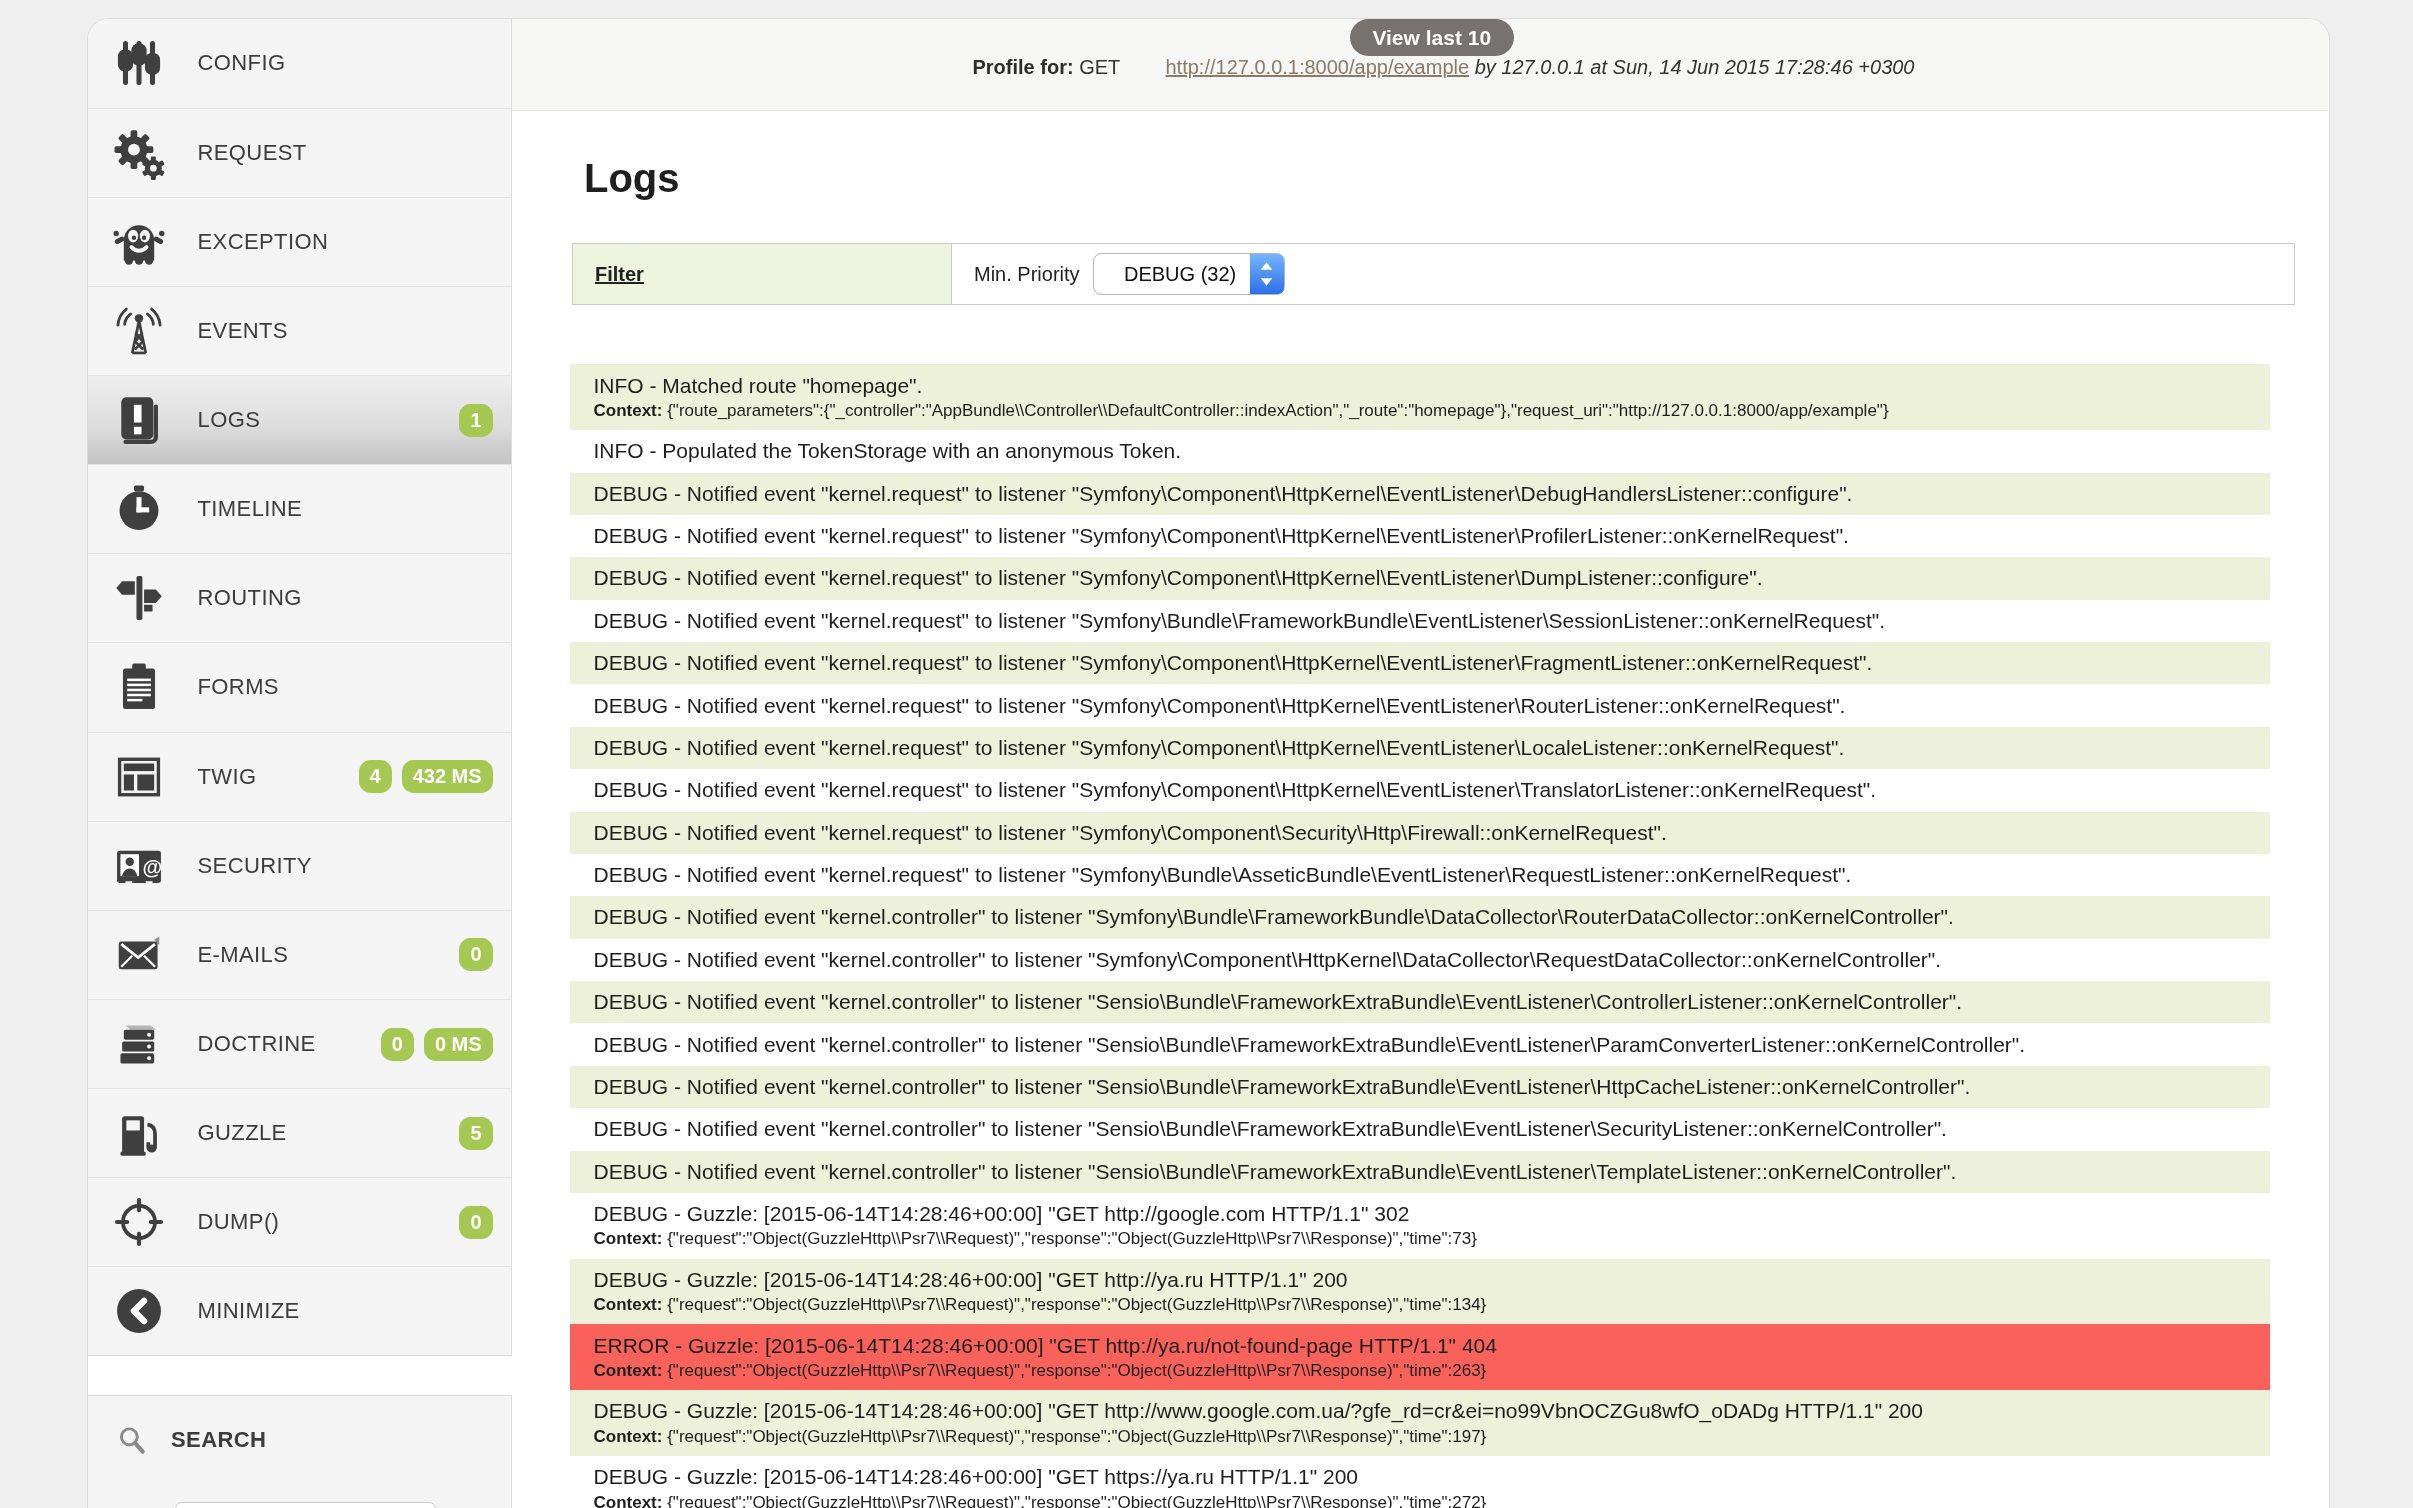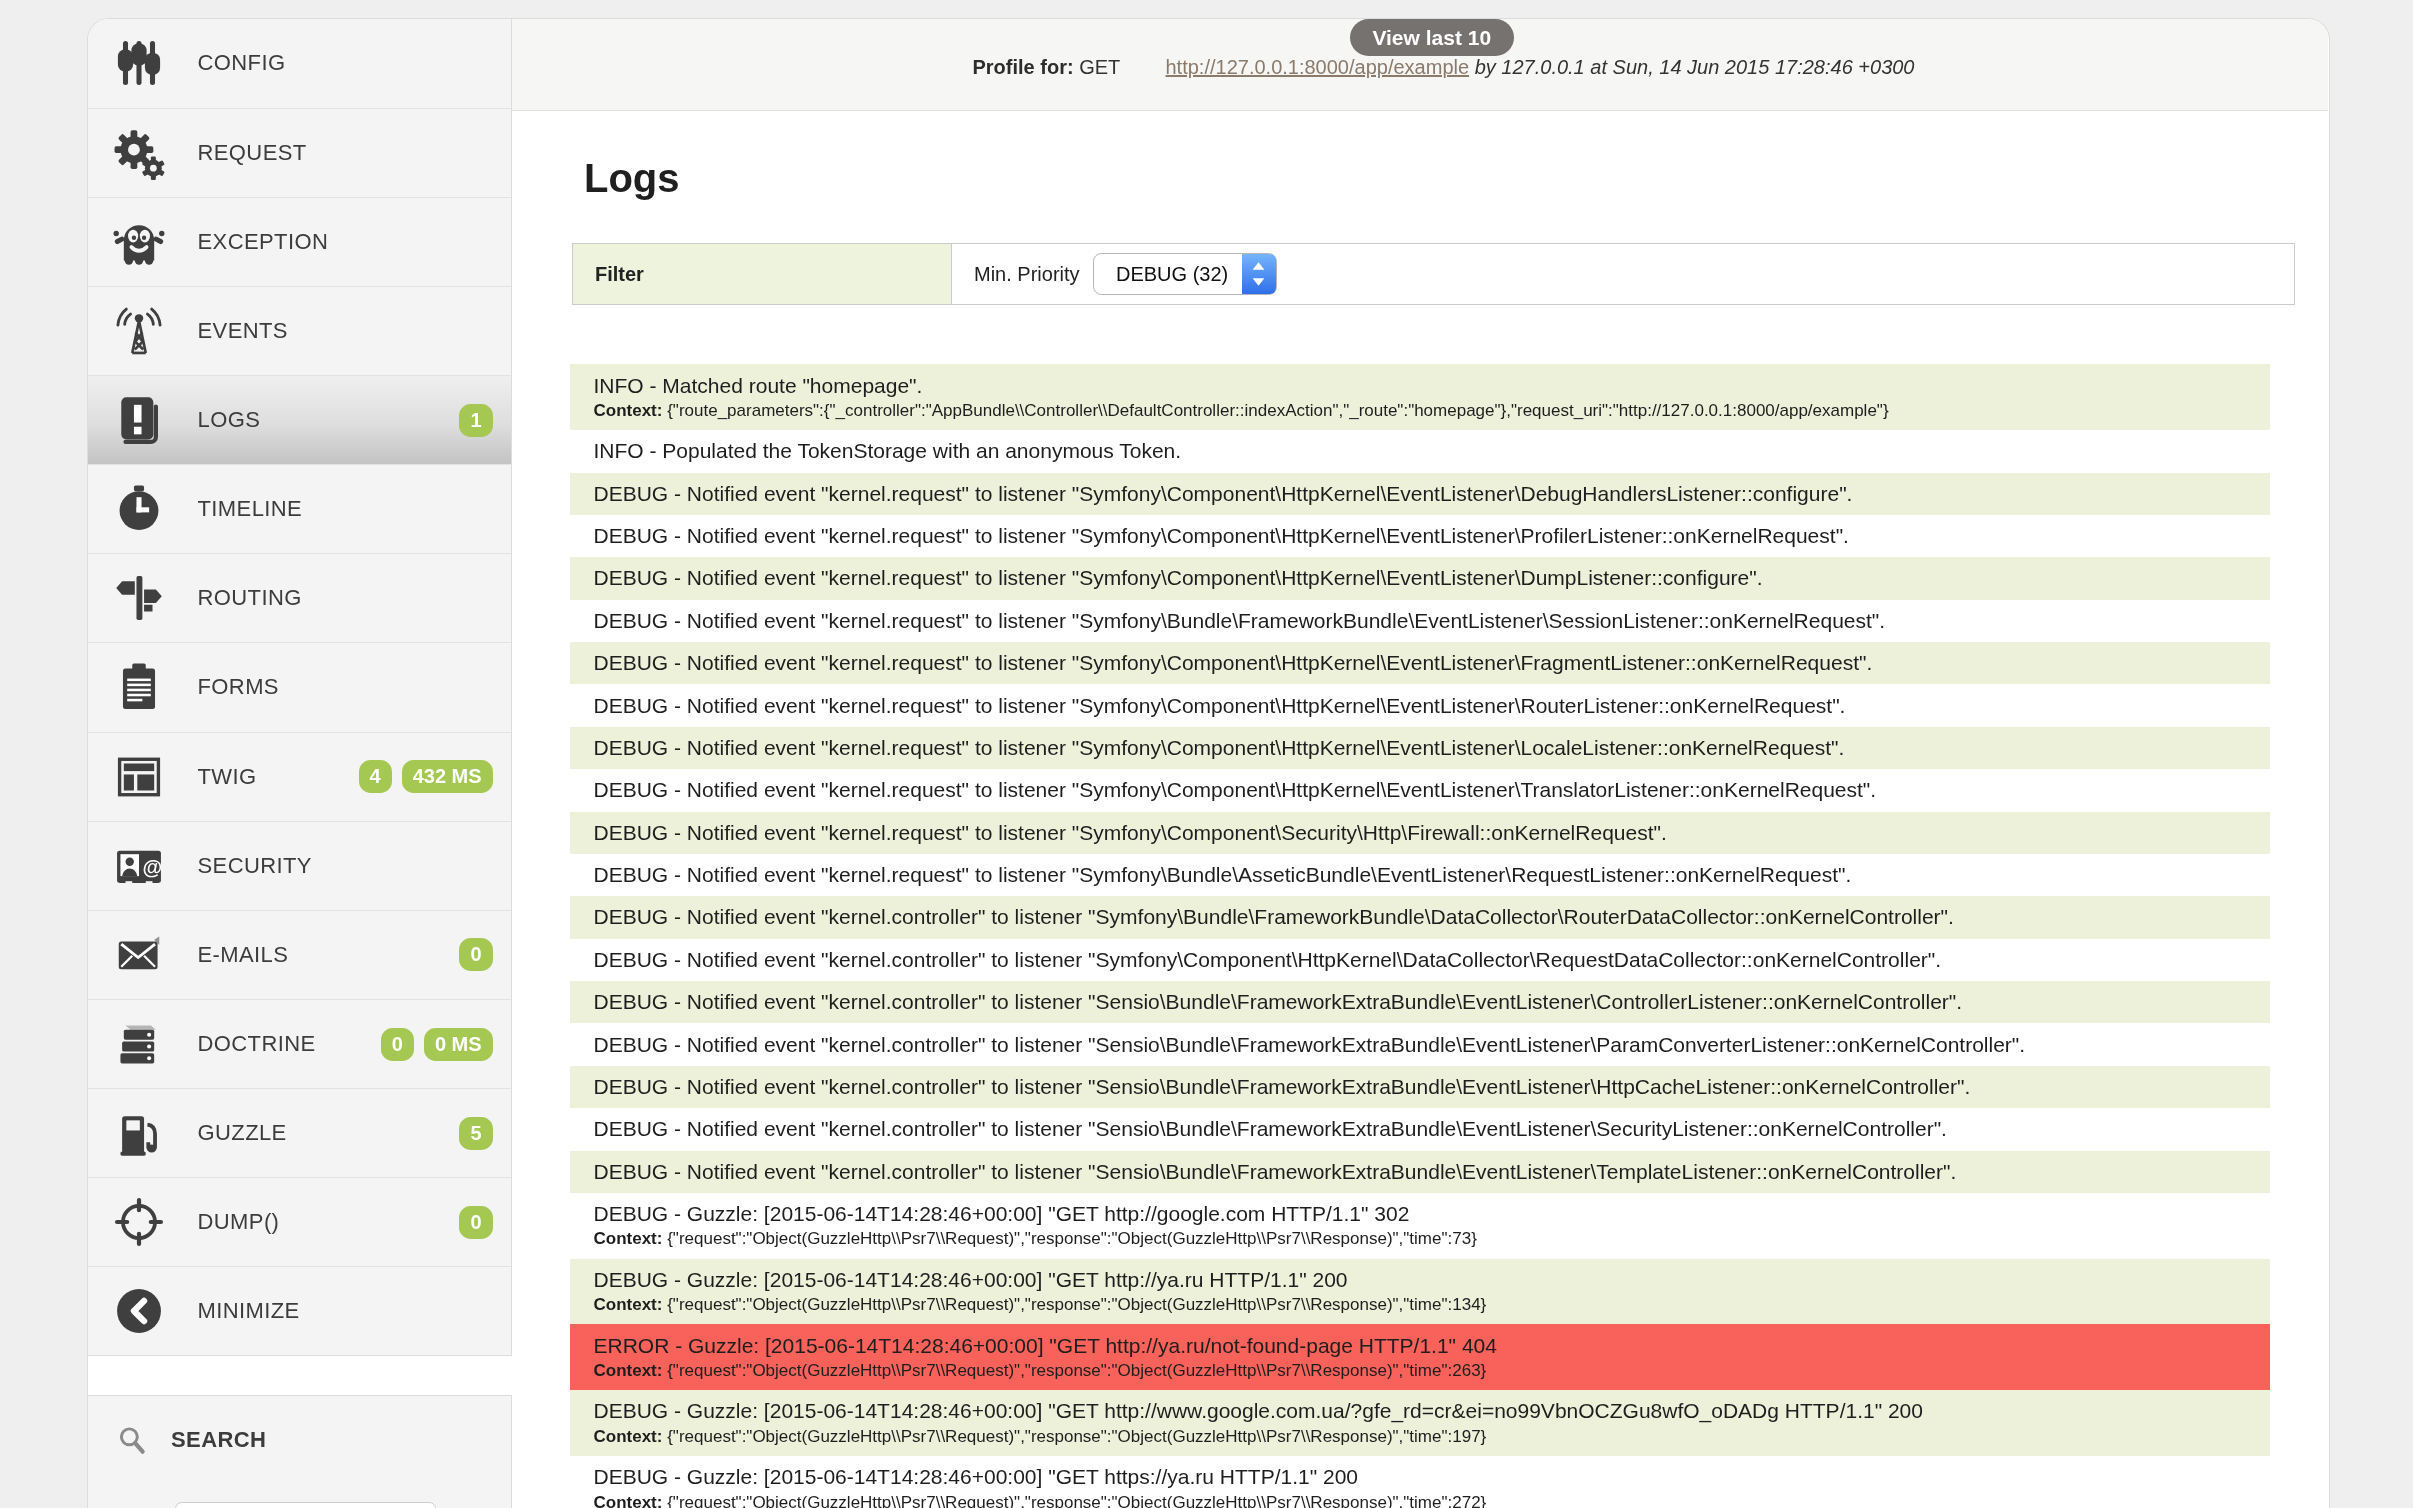--- a/index.html
+++ b/index.html
@@ -37,24 +37,24 @@
         font-size:21px;font-weight:bold;font-family:inherit;cursor:pointer;}
   .profile-line{margin-left:23.5px;font-size:20px;color:#333;}
   .profile-line b{color:#2d2d2d;}
   .url{color:#8b7a6a;text-decoration:underline;cursor:pointer;margin-left:40px;}
 
   
   .content{position:absolute;left:424px;top:92px;width:1816px;bottom:0;background:#fff;}
   .content h1{margin:45px 0 0 72px;font-size:40px;color:#1f1f1f;}
   .filter{margin:42px 0 0 60px;width:1723px;height:62px;border:1.7px solid #cbcbcb;display:flex;box-sizing:border-box;}
   .f-left{width:379px;flex:none;background:#eef3dd;border-right:1.7px solid #cbcbcb;display:flex;align-items:center;
-          padding-left:22px;font-size:20px;font-weight:bold;color:#222;box-sizing:border-box;}
+          padding-left:22px;font-size:20px;font-weight:bold;color:#222;box-sizing:border-box;text-decoration:underline;}
   .f-right{flex:1;display:flex;align-items:center;padding-left:22px;font-size:20px;color:#222;gap:13.4px;background:#fff;}
   .select{display:flex;align-items:center;border:1.7px solid #b5b5b5;border-radius:8.4px;height:42px;background:#fff;
-          padding-left:22px;gap:13.4px;box-sizing:border-box;cursor:pointer;}
+          padding-left:30px;gap:13.4px;box-sizing:border-box;cursor:pointer;}
   .sel-text{font-size:20px;color:#111;}
   .sel-btn{width:34px;align-self:stretch;border-radius:0 5.9px 5.9px 0;background:linear-gradient(#74b5fb,#2e6fe9);
            display:flex;align-items:center;justify-content:center;}
 
   
   .loglist{margin:59px 0 0 58px;width:1700px;}
   .lr{padding:9.2px 20px 9.2px 23.5px;font-size:21px;color:#1e1e1e;line-height:24px;white-space:nowrap;}
   .lr.green{background:#edf1da;}
   .lr.red{background:#f8625b;}
   .ctx{font-size:17px;line-height:20px;margin-top:3.4px;color:#1e1e1e;}

